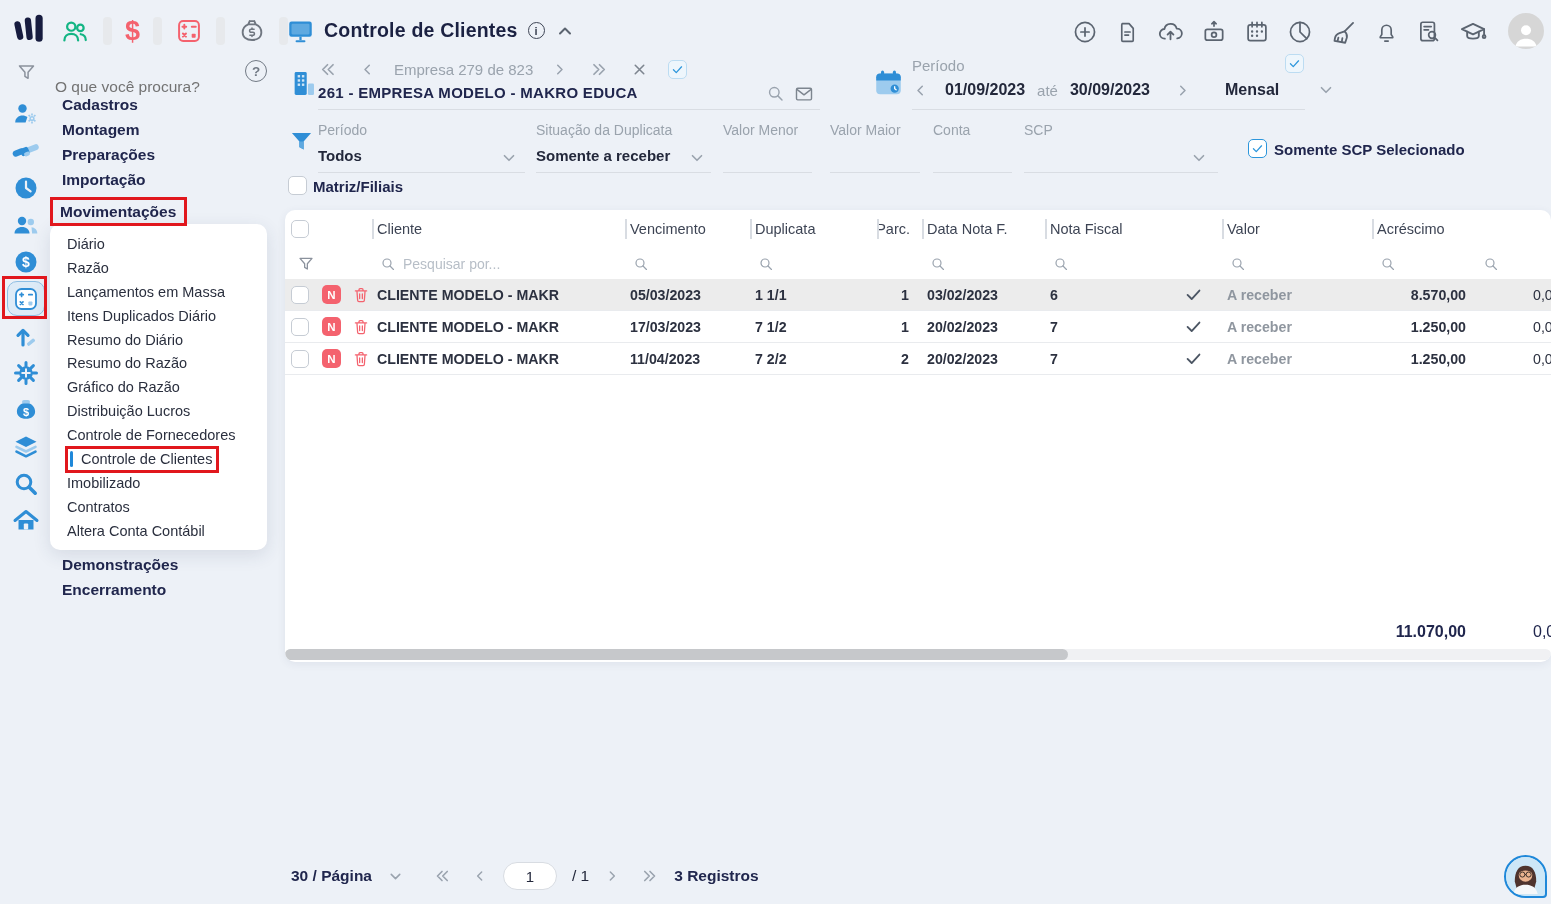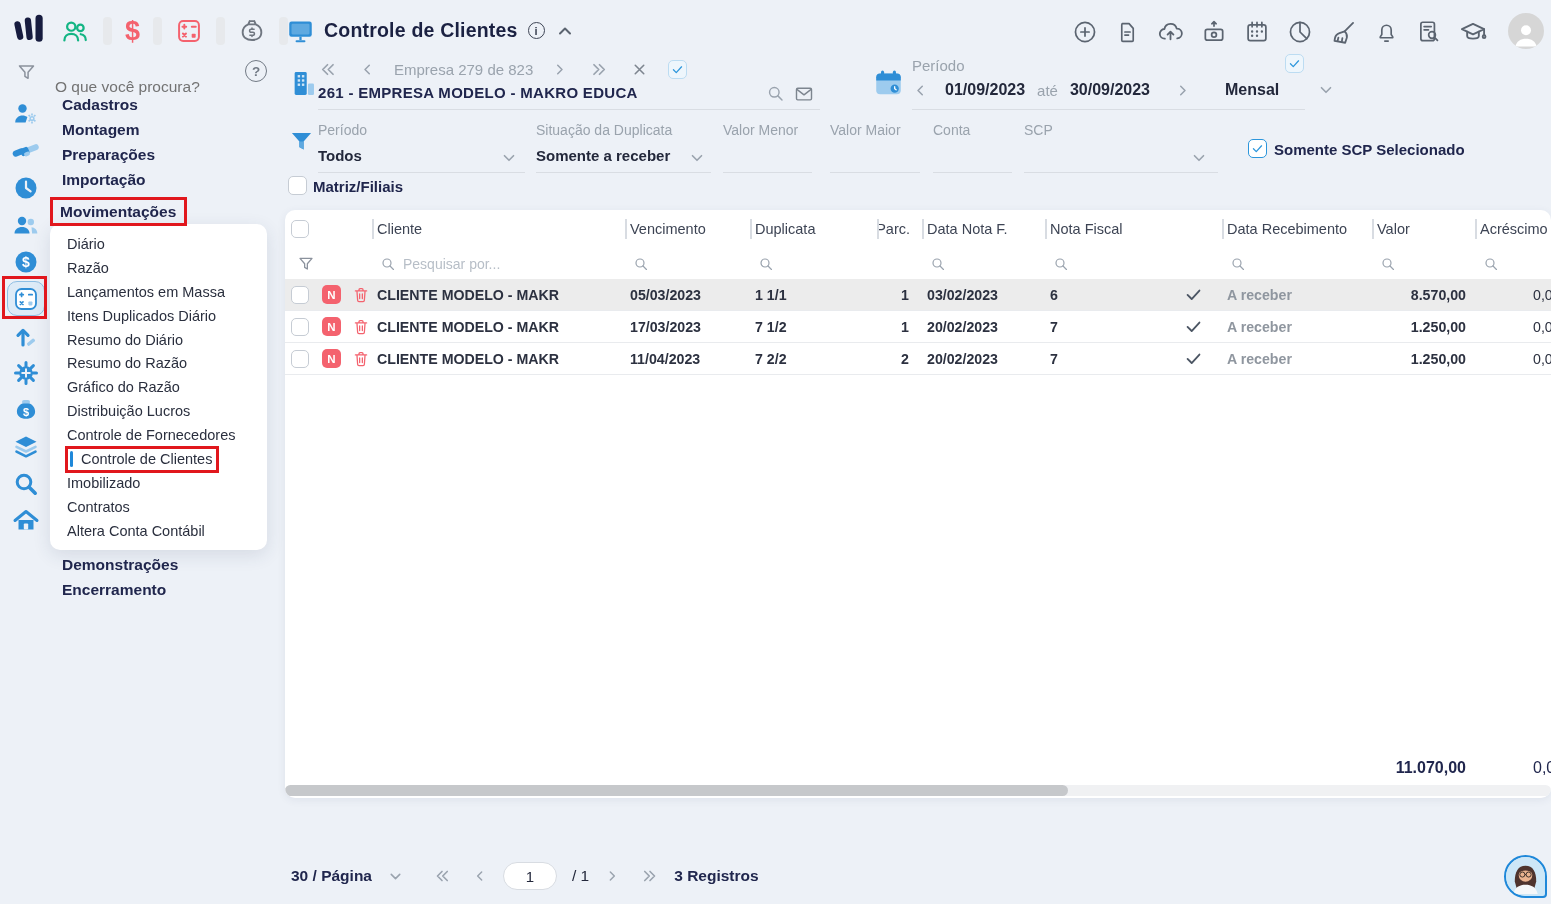--- a/index.html
+++ b/index.html
@@ -58,21 +58,21 @@
   .hline { position:absolute; height:1px; background:#d9dde3; }
 
   .cb { width:19px; height:19px; border:1.6px solid #c6ccd4; border-radius:5px; background:#fff; display:flex; align-items:center; justify-content:center; }
   .cb.soft { border-color:#bcdcf2; background:#eef6fc; color:#2c96dc; }
   .cb.hard { border-color:#2c96dc; background:#fff; color:#2c96dc; }
 
   .flabel { position:absolute; font-size:14px; color:#9aa3ad; white-space:nowrap; }
   .fvalue { position:absolute; font-size:15px; font-weight:700; color:#23283b; white-space:nowrap; }
 
   
-  .card { position:absolute; left:0; top:210px; width:1266px; height:588px; background:#fff; border-radius:10px;
+  .card { position:absolute; left:0; top:210px; width:1266px; height:452px; background:#fff; border-radius:10px;
     box-shadow:0 2px 8px rgba(50,70,100,.08); overflow:hidden; display:flex; flex-direction:column; }
   .g { display:grid; grid-template-columns:30px 57px 253px 125px 127px 45px 123px 120px 57px 150px 103px 76px; align-items:center; }
   .thead { height:38px; }
   .hcell { font-size:14.5px; color:#3d4454; font-weight:500; position:relative; height:100%; display:flex; align-items:center; padding-left:5px; white-space:nowrap; overflow:hidden; }
   .tick::before { content:''; position:absolute; left:0; top:9px; height:20px; width:1.5px; background:#d8dce2; }
   .frow { height:31px; }
   .ph { font-size:14px; color:#b7bec7; margin-left:7px; white-space:nowrap; }
   .mag-sm { color:#9aa3ae; }
   .trow { height:32px; border-bottom:1px solid #e9ebee; font-size:14.2px; color:#2c3140; }
   .trow.highlight { background:#ececec; }
@@ -567,21 +567,20 @@
           <span class="cb" style="width:18px;height:18px"></span>
         </div>
       <div></div>
       <div class="hcell tick">Cliente</div>
       <div class="hcell tick">Vencimento</div>
       <div class="hcell tick">Duplicata</div>
       <div class="hcell tick" style="justify-content:flex-end;padding-right:12px">Parc.</div>
       <div class="hcell tick">Data Nota F.</div>
       <div class="hcell tick">Nota Fiscal</div>
       <div></div>
-      <div class="hcell tick">Data Recebimento</div>
       <div class="hcell tick">Valor</div>
       <div class="hcell tick">Acréscimo</div>
     </div>
 
     <div class="g frow">
       <div style="padding-left:12px;color:#8a919c">
           <svg width="18" height="18">
             <use href="#i-funnel"></use>
           </svg>
         </div>

